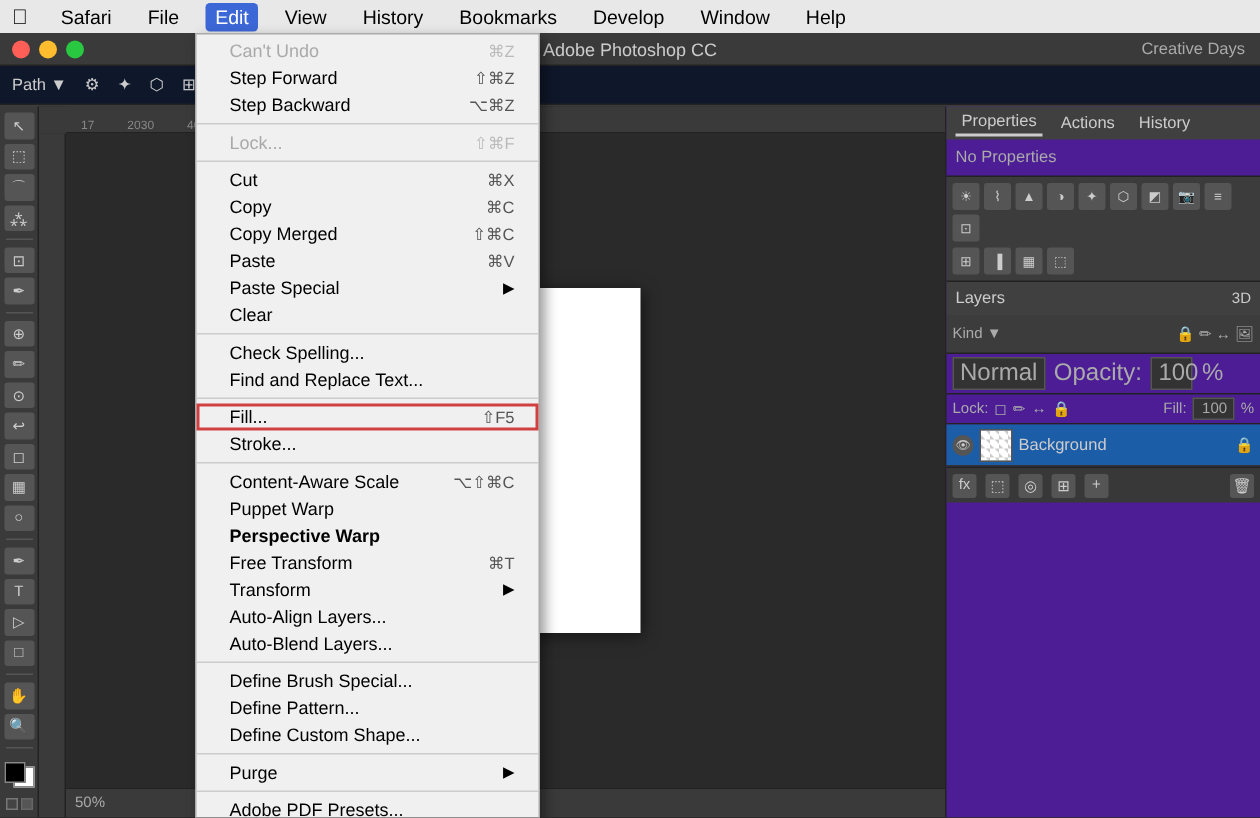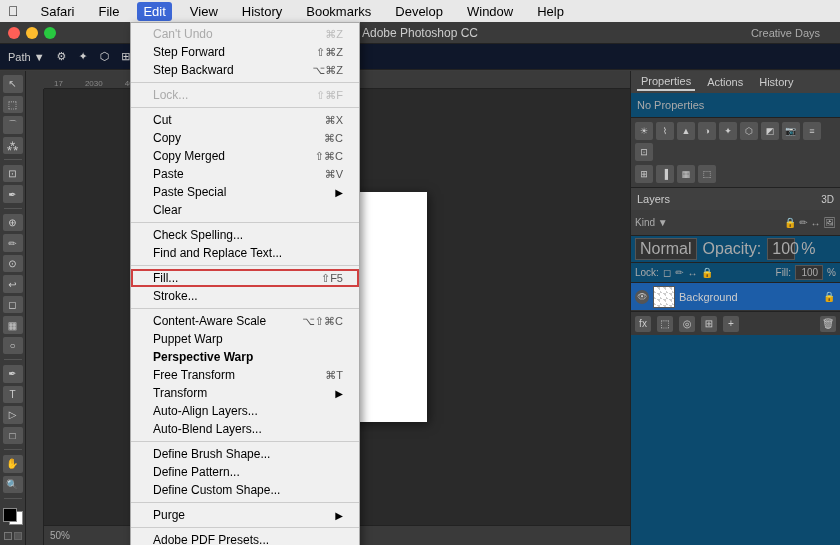--- a/index.html
+++ b/index.html
@@ -71,21 +71,21 @@
     }
     .tl-close { background: #ff5f57; }
     .tl-min { background: #febc2e; }
     .tl-max { background: #28c840; }
     .ps-title-text {
       font-size: 12px;
       color: #ccc;
     }
     .creative-days {
       position: absolute;
-      right: 20px;
+      right: 10px;
       font-size: 11px;
       color: #aaa;
     }
 
     
     .ps-top-toolbar {
       height: 26px;
       background: #0f172a;
       display: flex;
       align-items: center;
@@ -216,21 +216,21 @@
       align-items: center;
       padding: 0 6px;
       font-size: 10px;
       color: #aaa;
       border-top: 1px solid #222;
     }
 
     
     .ps-right-panels {
       width: 210px;
-      background: #0c4a6e;
+      background: #4c1d95;
       border-left: 1px solid #222;
       display: flex;
       flex-direction: column;
     }
     .ps-panel {
       border-bottom: 1px solid #222;
     }
     .ps-panel-header {
       height: 22px;
       background: #404040;
@@ -644,21 +644,21 @@
     <span class="menu-arrow">▶</span>
   </div>
   <div class="menu-row">
     <span>Auto-Align Layers...</span>
   </div>
   <div class="menu-row">
     <span>Auto-Blend Layers...</span>
   </div>
   <div class="menu-separator"></div>
   <div class="menu-row">
-    <span>Define Brush Shape...</span>
+    <span>Define Brush Special...</span>
   </div>
   <div class="menu-row">
     <span>Define Pattern...</span>
   </div>
   <div class="menu-row">
     <span>Define Custom Shape...</span>
   </div>
   <div class="menu-separator"></div>
   <div class="menu-row">
     <span>Purge</span>

